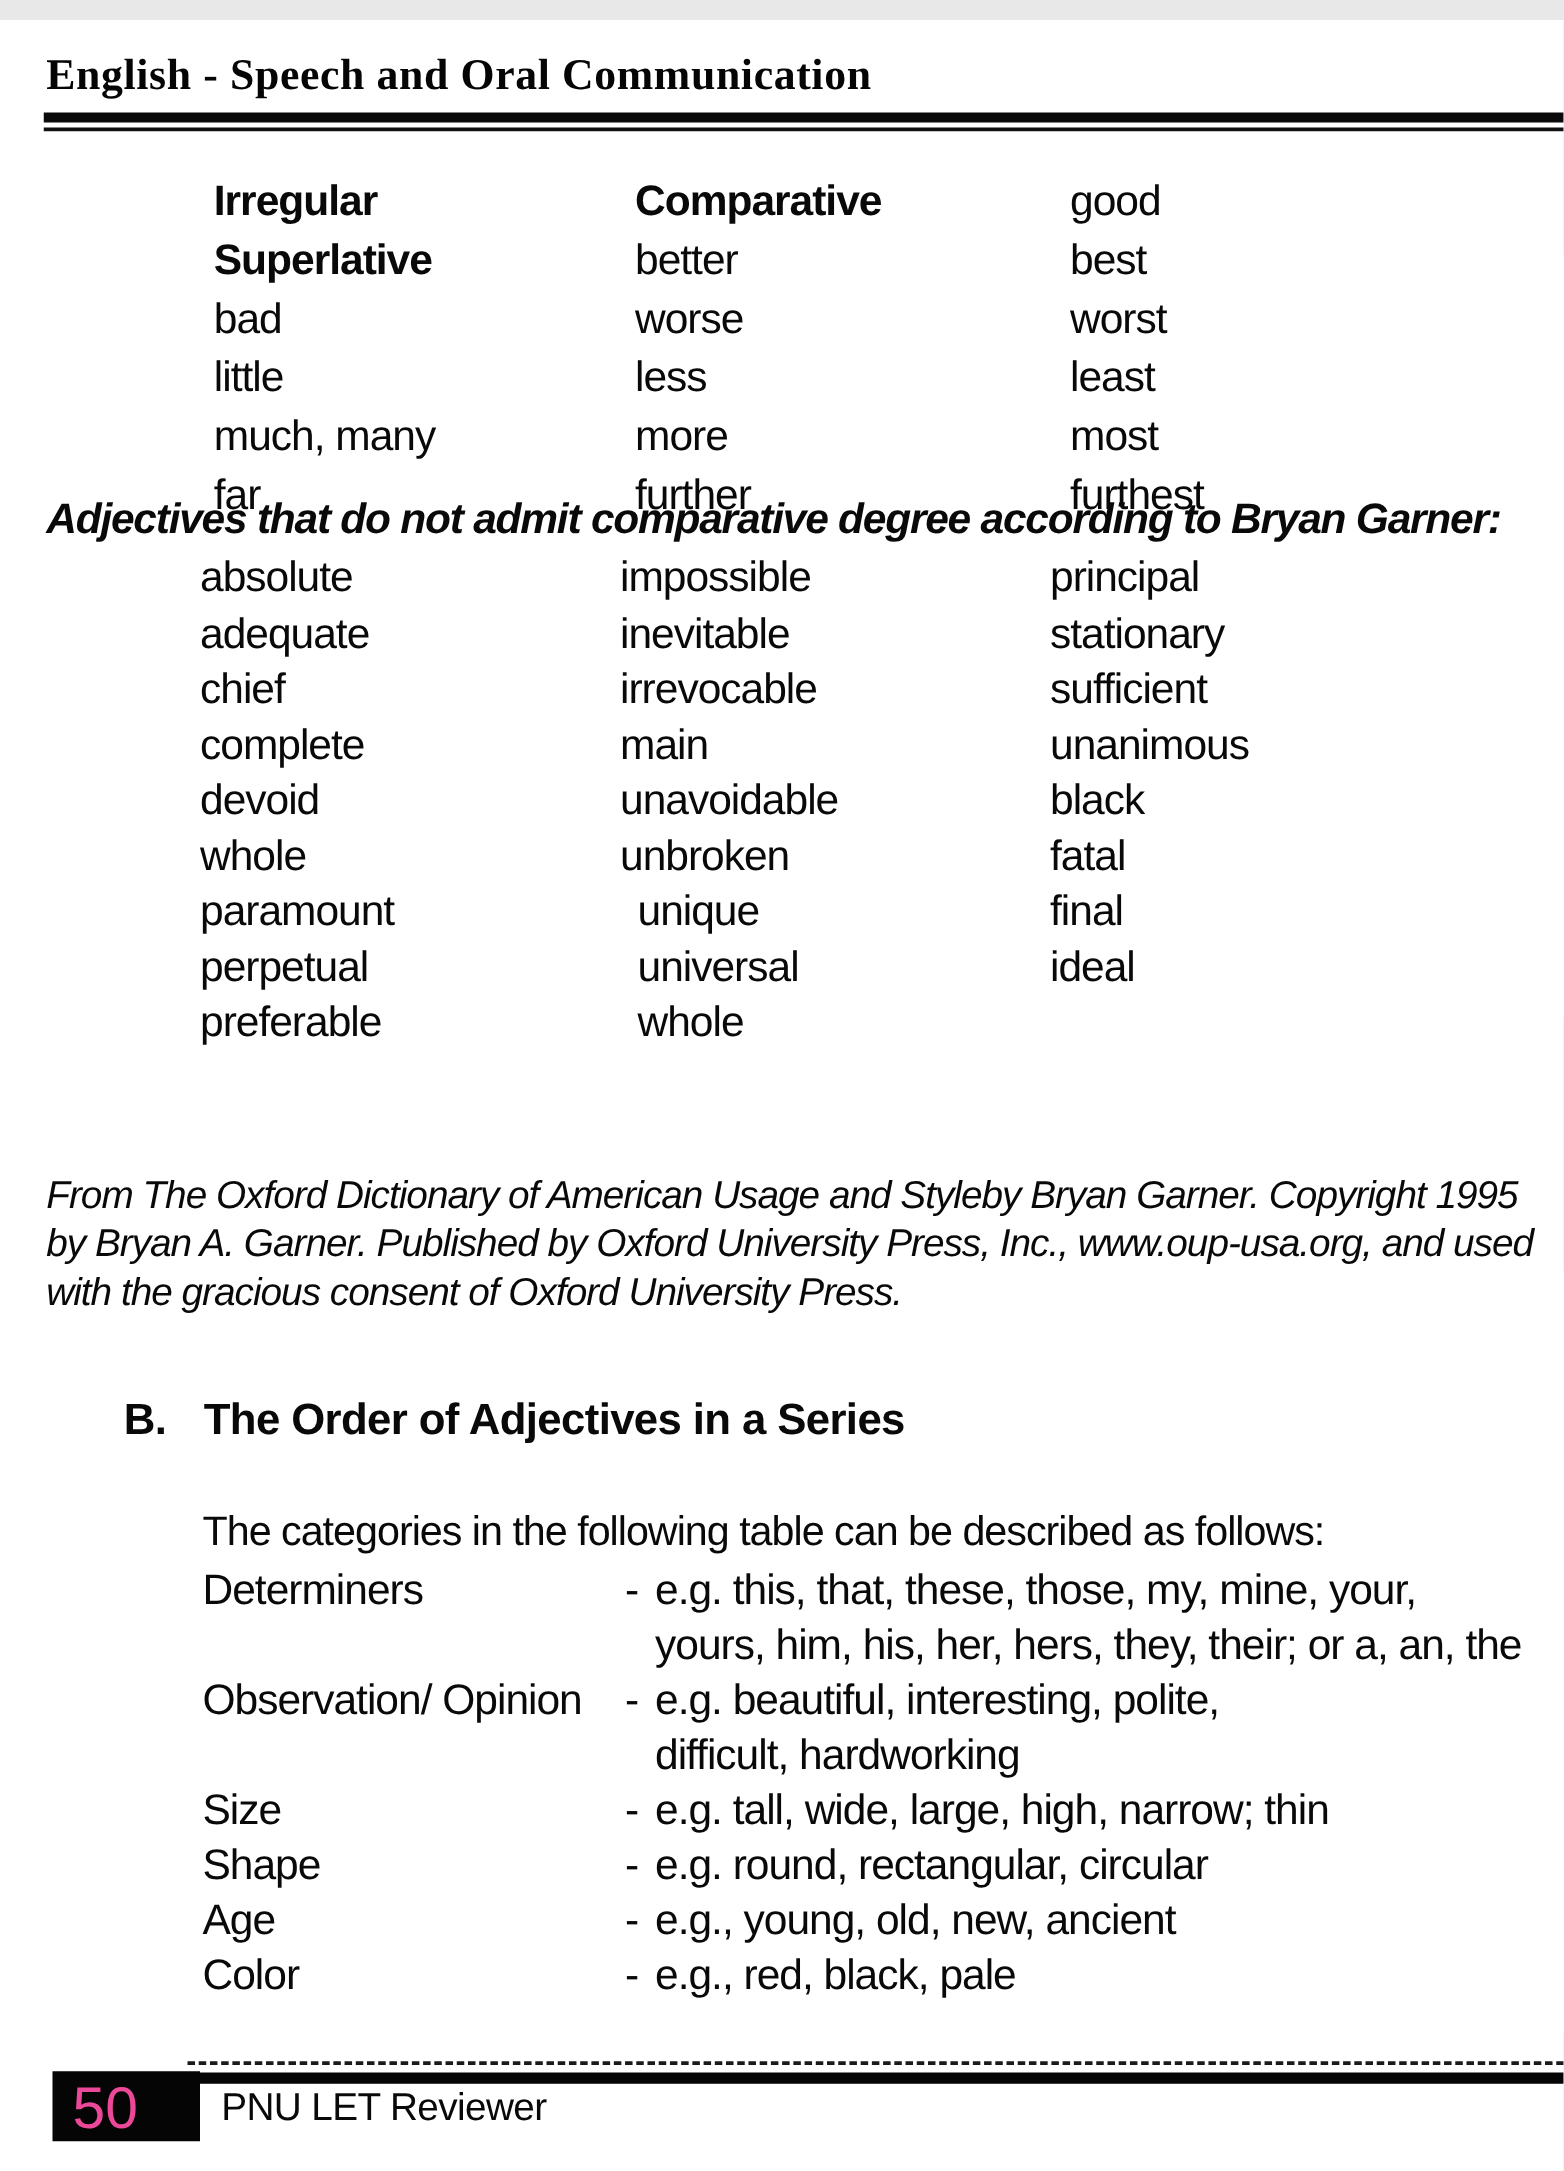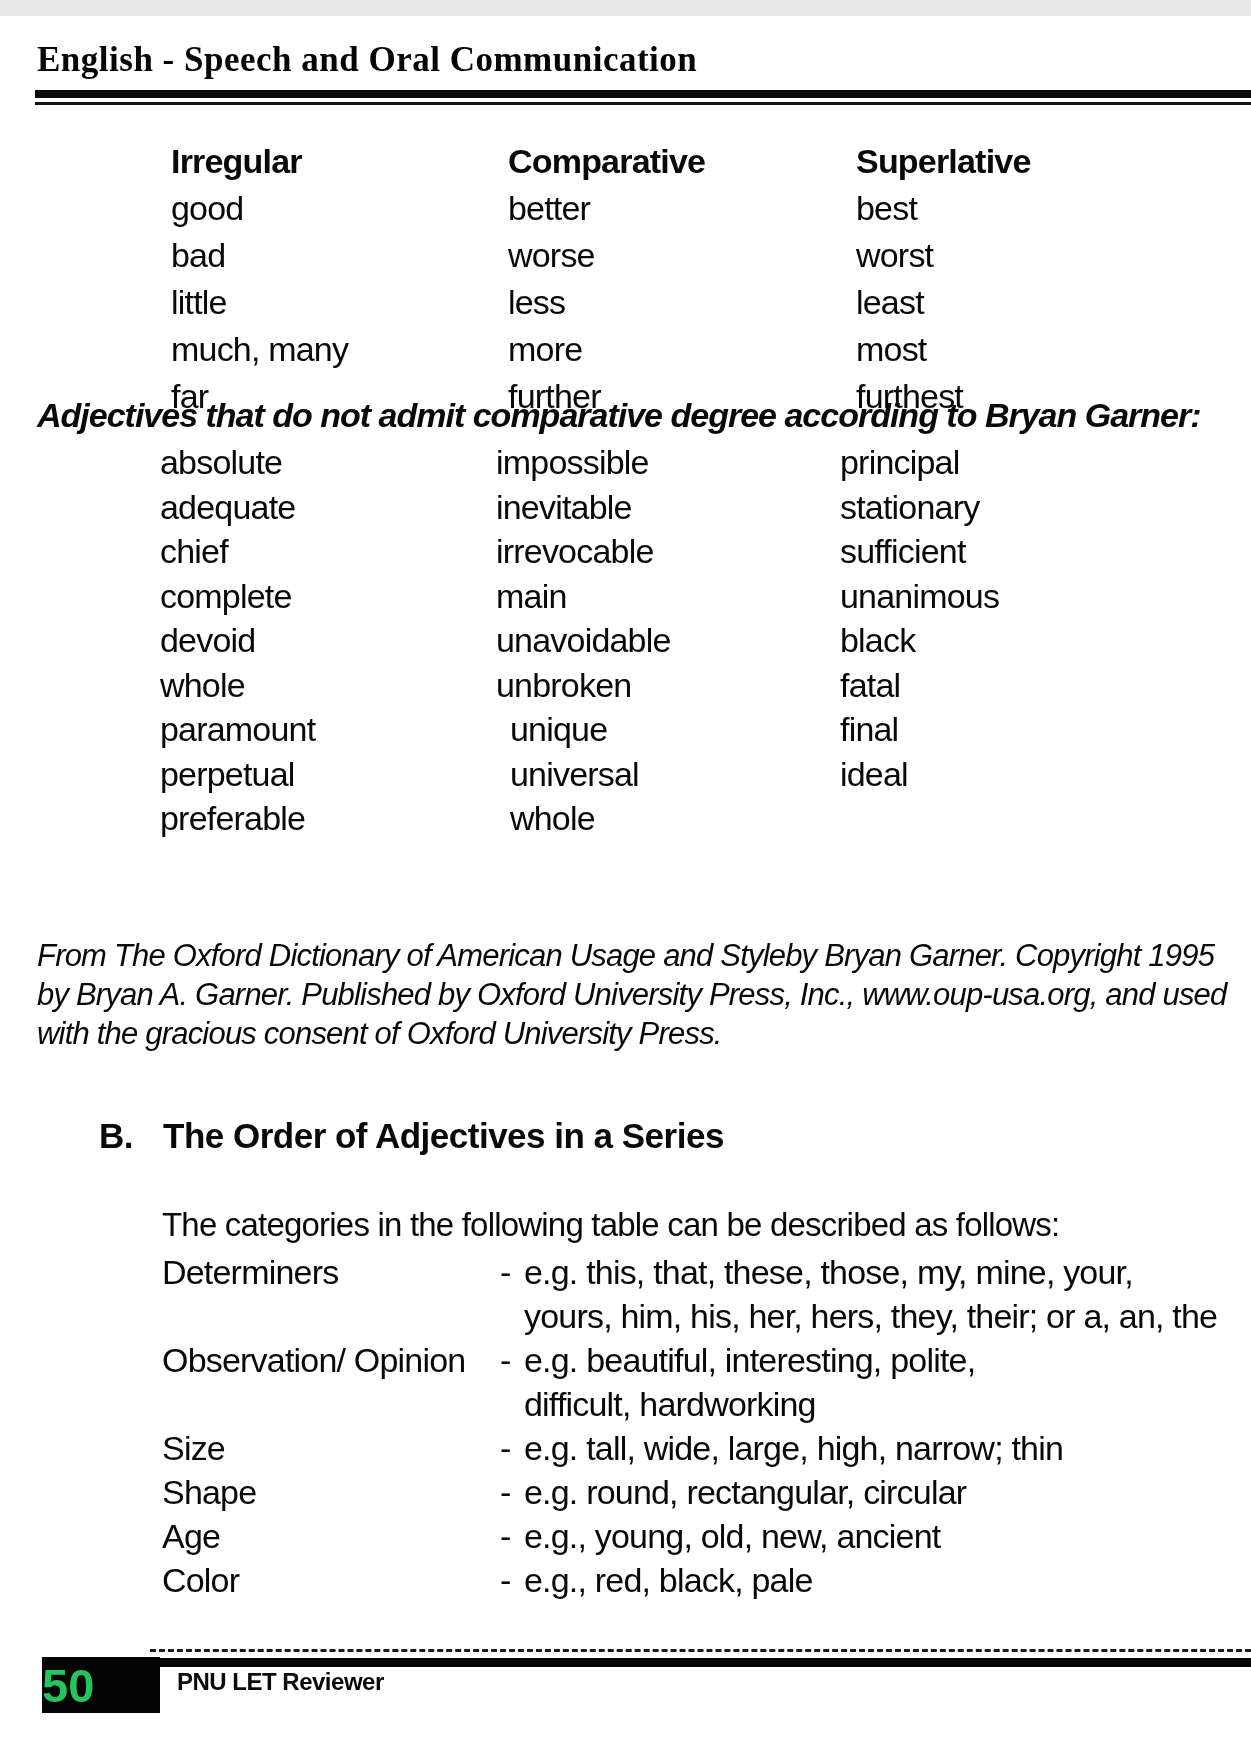--- a/index.html
+++ b/index.html
@@ -111,49 +111,49 @@
   }
   .footer-rule-thick {
     position: absolute;
     left: 160px; top: 1642px; width: 1091px; height: 9px;
     background: #050505;
   }
   .page-number-box {
     position: absolute;
     left: 42px; top: 1641px; width: 118px; height: 56px;
     background: #050505;
-    color: #22c55e;
+    color: #ec4899;
     display: flex; align-items: center; justify-content: flex-start;
-    padding-left: 0;
-    font-size: 47px; font-weight: bold; letter-spacing: 0;
+    padding-left: 16px;
+    font-size: 47px; font-weight: normal; letter-spacing: 0;
   }
   .footer-book-title {
     position: absolute;
     left: 177px; top: 1652px;
-    font-size: 24px; font-weight: bold; letter-spacing: -0.5px;
+    font-size: 31px; font-weight: normal; letter-spacing: -0.5px;
     white-space: nowrap;
   }
 </style>
 </head>
 <body>
 
 <div class="page">
 
   <div class="doc-header-title">English - Speech and Oral Communication</div>
   <div class="header-rule">
     <div class="thick"></div>
     <div class="thin"></div>
   </div>
 
   <div class="tbl t1">
     <div class="cell hcell">Irregular</div>
     <div class="cell hcell">Comparative</div>
+    <div class="cell">good</div>
+
     <div class="cell hcell">Superlative</div>
-
-    <div class="cell">good</div>
     <div class="cell">better</div>
     <div class="cell">best</div>
 
     <div class="cell">bad</div>
     <div class="cell">worse</div>
     <div class="cell">worst</div>
 
     <div class="cell">little</div>
     <div class="cell">less</div>
     <div class="cell">least</div>

